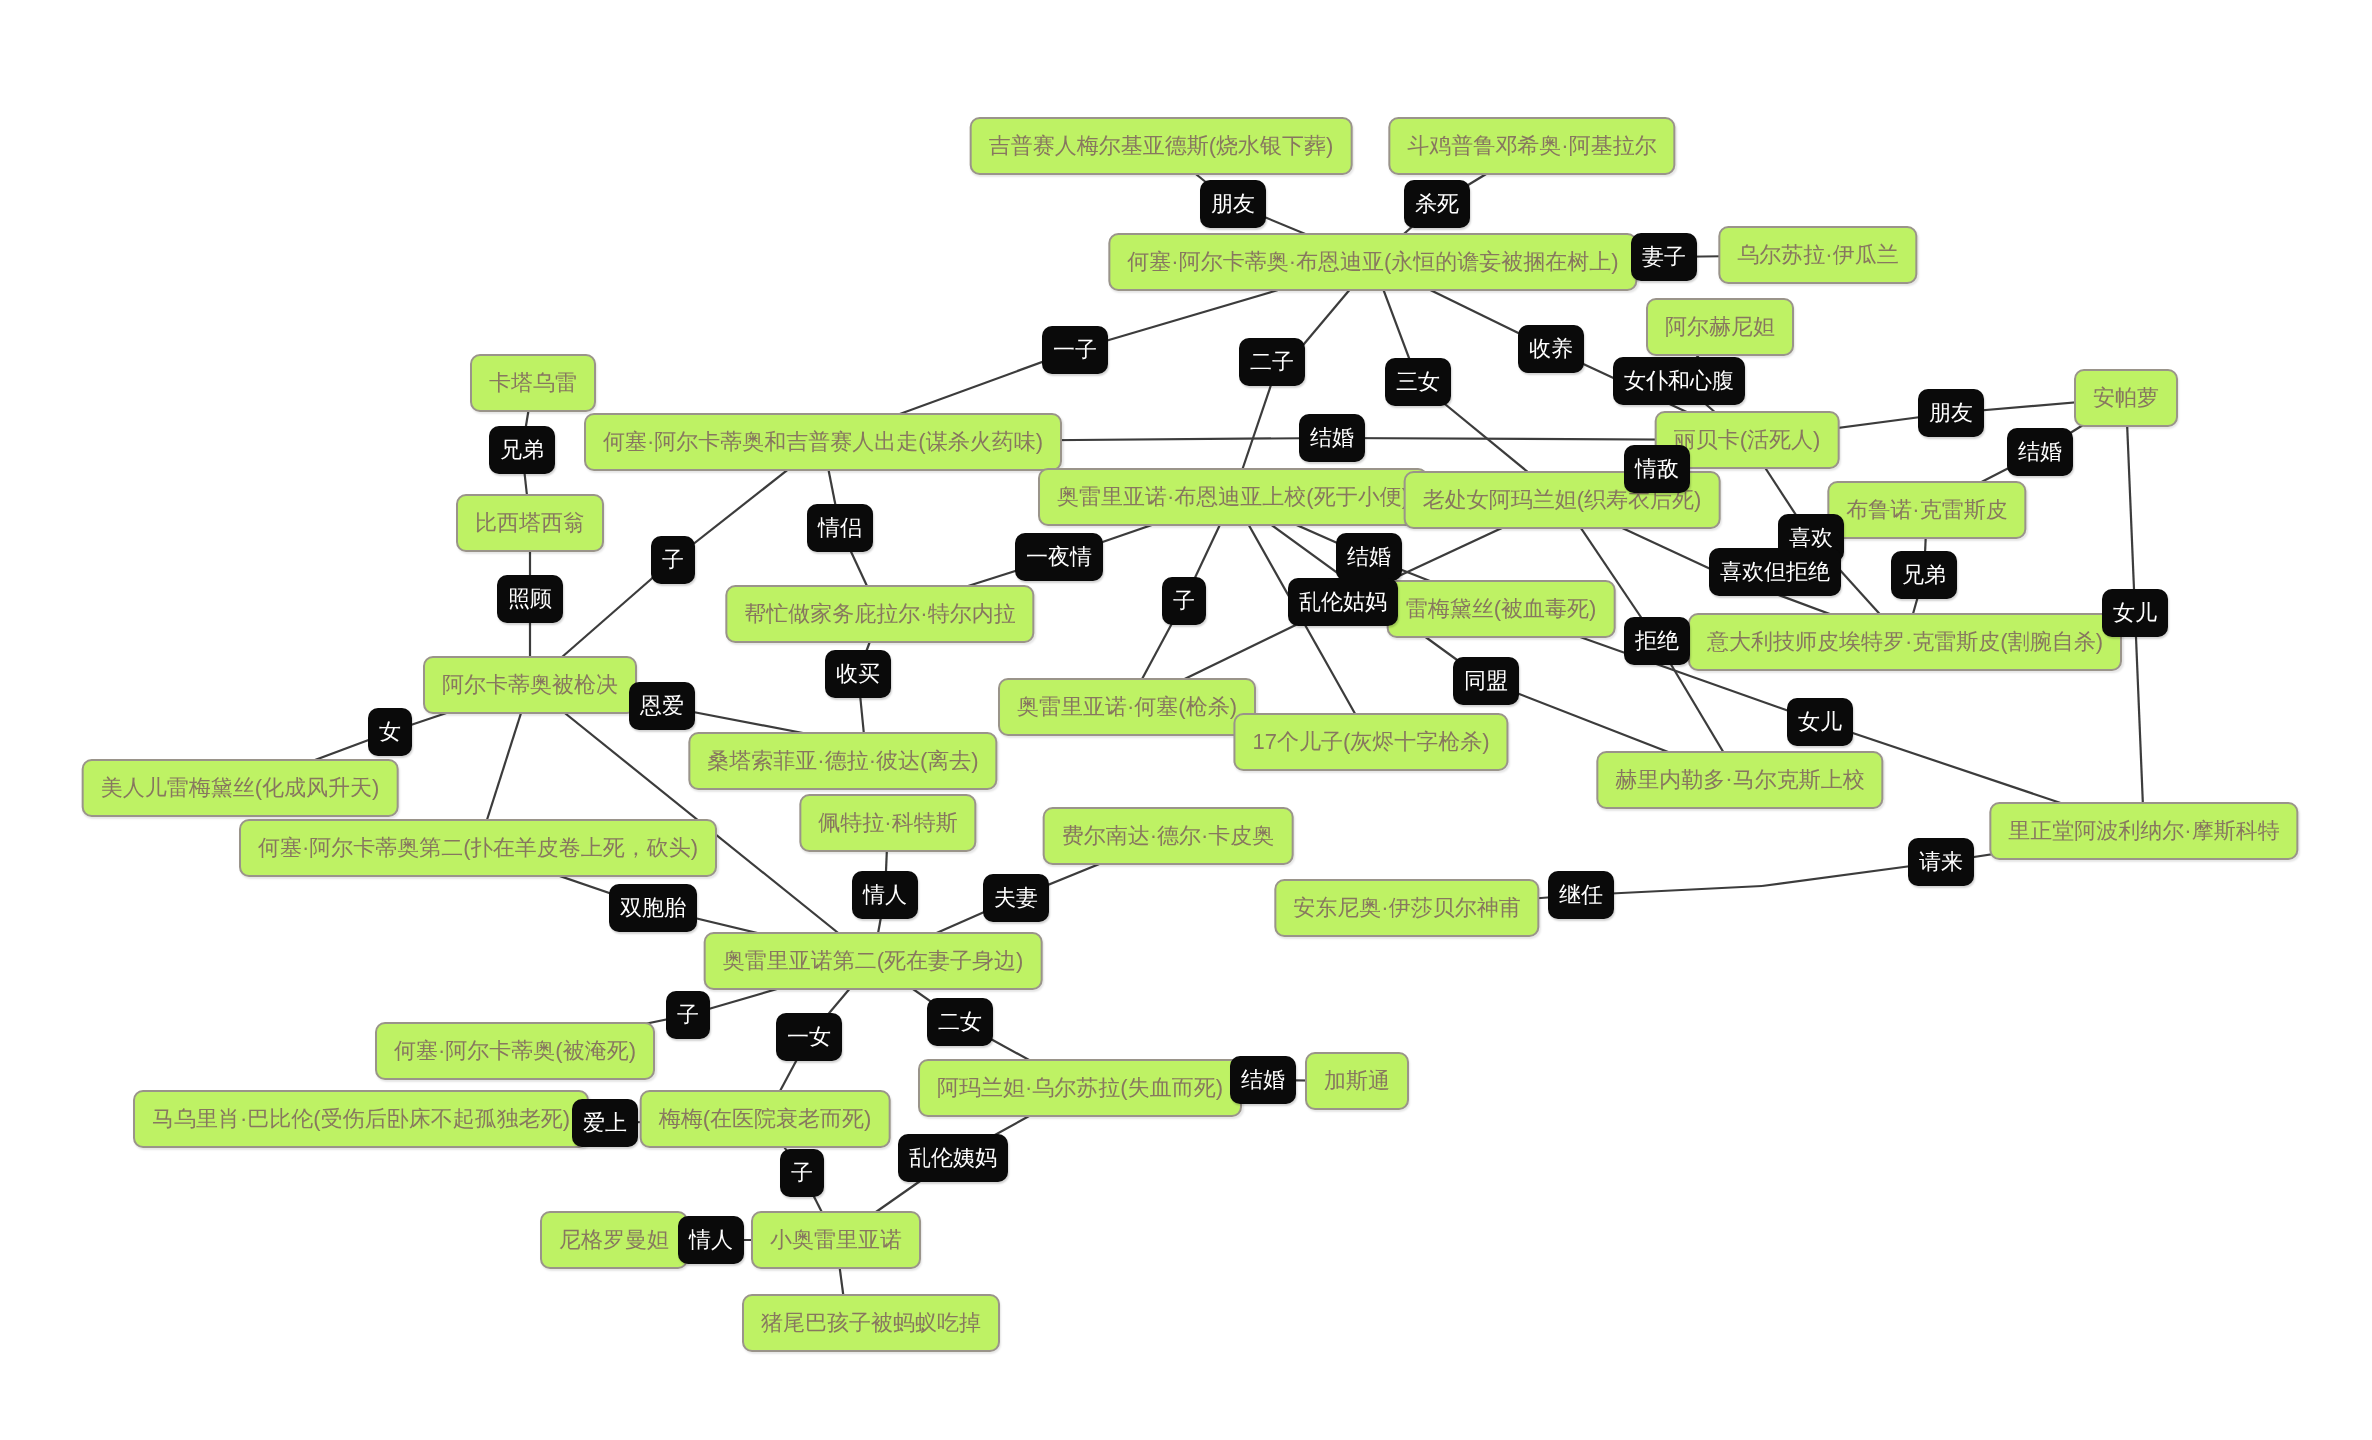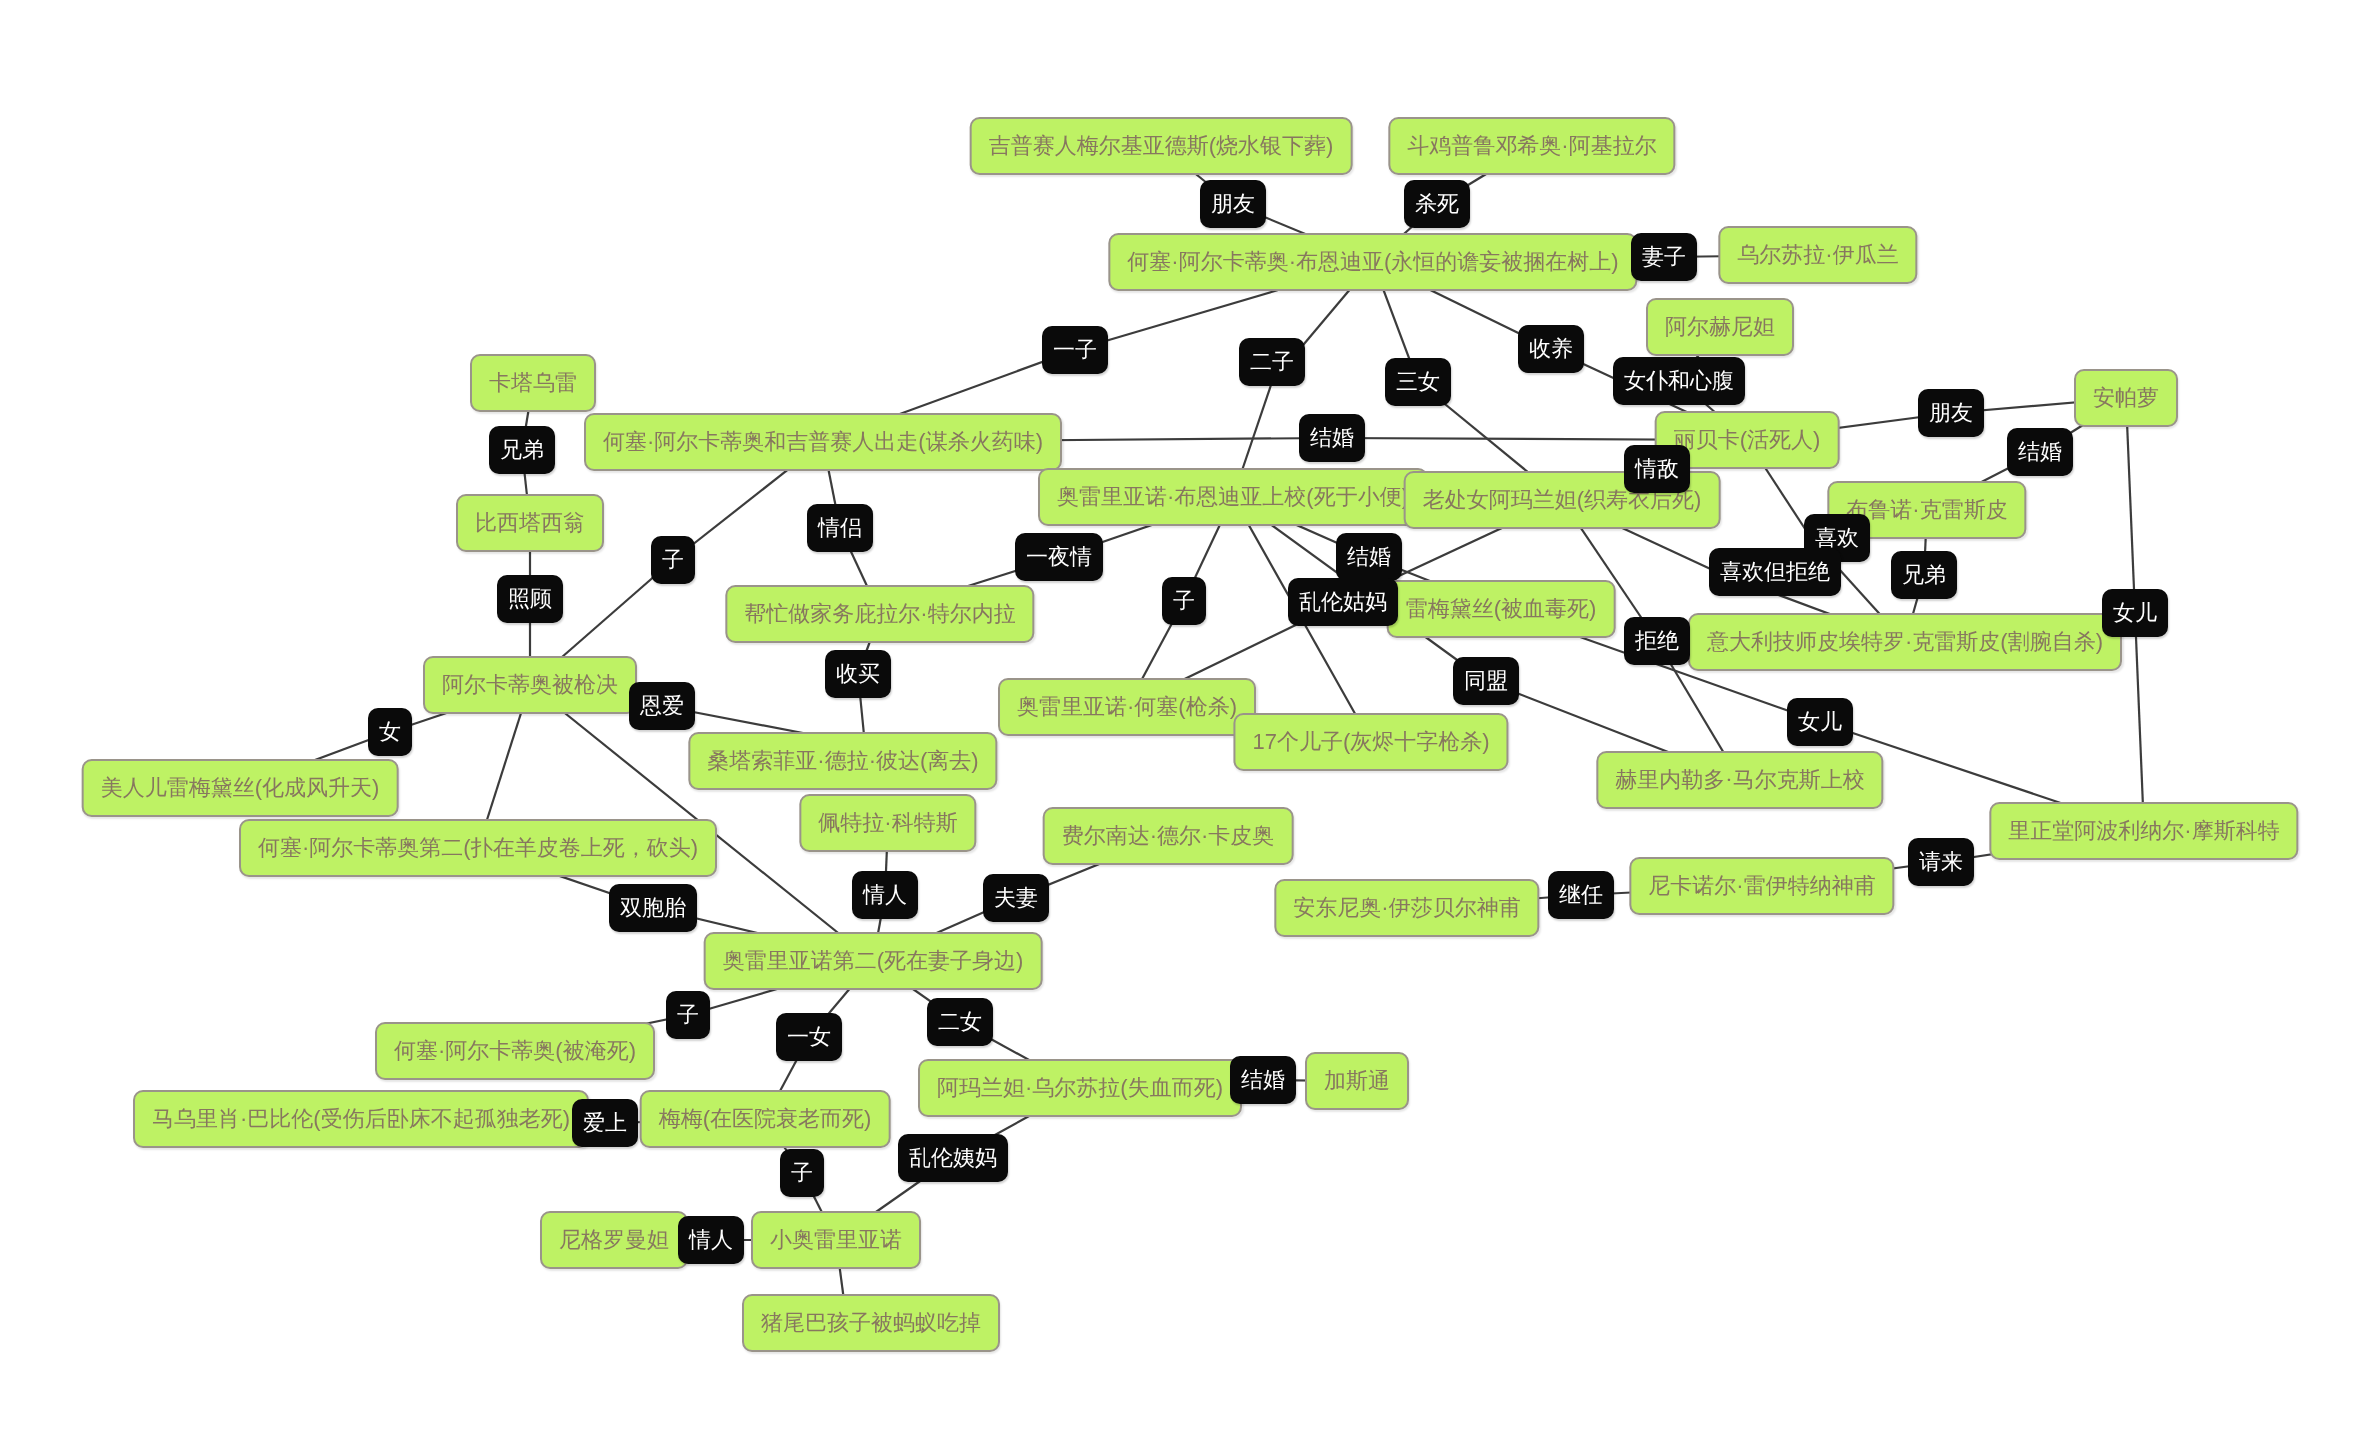--- a/index.html
+++ b/index.html
@@ -164,21 +164,20 @@
     <div class="node entity" style="left: 843px; top: 745px; margin-top: 16px;">桑塔索菲亚·德拉·彼达(离去)</div>
     <div class="node entity" style="left: 1127px; top: 707px;">奥雷里亚诺·何塞(枪杀)</div>
     <div class="node entity" style="left: 1371px; top: 742px;">17个儿子(灰烬十字枪杀)</div>
     <div class="node entity" style="left: 240px; top: 788px;">美人儿雷梅黛丝(化成风升天)</div>
     <div class="node entity" style="left: 1740px; top: 780px; font-family: Liberation Serif, serif;">赫里内勒多·马尔克斯上校</div>
     <div class="node entity" style="left: 478px; top: 848px;">何塞·阿尔卡蒂奥第二(扑在羊皮卷上死，砍头)</div>
     <div class="node entity" style="left: 888px; top: 823px;">佩特拉·科特斯</div>
     <div class="node entity" style="left: 1168px; top: 836px;">费尔南达·德尔·卡皮奥</div>
     <div class="node entity" style="left: 2144px; top: 831px;">里正堂阿波利纳尔·摩斯科特</div>
     <div class="node entity" style="left: 1407px; top: 908px;">安东尼奥·伊莎贝尔神甫</div>
-    <div class="node entity" style="left: 1762px; top: 886px;">尼卡诺尔·雷伊特纳神甫</div>
     <div class="node entity" style="left: 873px; top: 961px;">奥雷里亚诺第二(死在妻子身边)</div>
     <div class="node entity" style="left: 515px; top: 1051px;">何塞·阿尔卡蒂奥(被淹死)</div>
     <div class="node entity" style="left: 1080px; top: 1088px;">阿玛兰妲·乌尔苏拉(失血而死)</div>
     <div class="node entity" style="left: 1357px; top: 1081px;">加斯通</div>
     <div class="node entity" style="left: 361px; top: 1119px;">马乌里肖·巴比伦(受伤后卧床不起孤独老死)</div>
     <div class="node entity" style="left: 765px; top: 1119px;">梅梅(在医院衰老而死)</div>
     <div class="node entity" style="left: 614px; top: 1240px;">尼格罗曼妲</div>
     <div class="node entity" style="left: 836px; top: 1240px;">小奥雷里亚诺</div>
     <div class="node entity" style="left: 847px; top: 1323px; margin-left: 24px;">猪尾巴孩子被蚂蚁吃掉</div>
     <div class="node relation" style="left: 1233px; top: 204px;">朋友</div>
@@ -188,21 +187,21 @@
     <div class="node relation" style="left: 1551px; top: 349px;">收养</div>
     <div class="node relation" style="left: 1075px; top: 350px;">一子</div>
     <div class="node relation" style="left: 1272px; top: 362px;">二子</div>
     <div class="node relation" style="left: 1418px; top: 382px;">三女</div>
     <div class="node relation" style="left: 522px; top: 450px;">兄弟</div>
     <div class="node relation" style="left: 530px; top: 599px;">照顾</div>
     <div class="node relation" style="left: 1332px; top: 438px;">结婚</div>
     <div class="node relation" style="left: 1951px; top: 413px;">朋友</div>
     <div class="node relation" style="left: 2040px; top: 452px;">结婚</div>
     <div class="node relation" style="left: 1657px; top: 469px;">情敌</div>
-    <div class="node relation" style="left: 1811px; top: 538px; margin-left: 26px;">喜欢</div>
+    <div class="node relation" style="left: 1811px; top: 538px;">喜欢</div>
     <div class="node relation" style="left: 1924px; top: 575px;">兄弟</div>
     <div class="node relation" style="left: 1775px; top: 572px;">喜欢但拒绝</div>
     <div class="node relation" style="left: 2135px; top: 613px;">女儿</div>
     <div class="node relation" style="left: 840px; top: 528px;">情侣</div>
     <div class="node relation" style="left: 673px; top: 560px;">子</div>
     <div class="node relation" style="left: 1059px; top: 557px;">一夜情</div>
     <div class="node relation" style="left: 1369px; top: 557px;">结婚</div>
     <div class="node relation" style="left: 1184px; top: 601px;">子</div>
     <div class="node relation" style="left: 1343px; top: 602px;">乱伦姑妈</div>
     <div class="node relation" style="left: 1657px; top: 641px;">拒绝</div>

